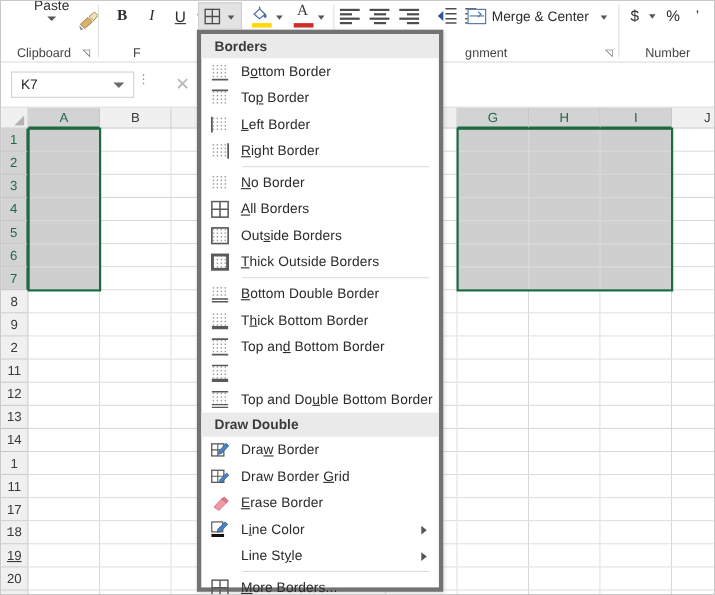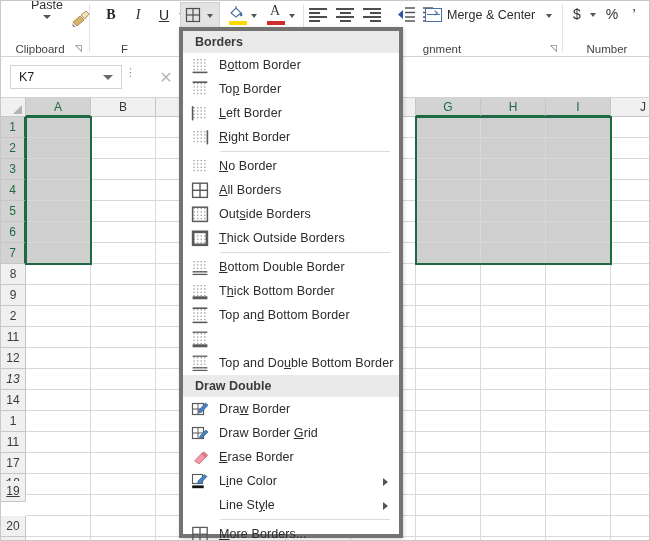--- a/index.html
+++ b/index.html
@@ -441,27 +441,27 @@
         <div class="rowhead sel" style="top: 42px;">3</div>
         <div class="rowhead sel" style="top: 63px;">4</div>
         <div class="rowhead sel" style="top: 84px;">5</div>
         <div class="rowhead sel" style="top: 105px;">6</div>
         <div class="rowhead sel" style="top: 126px;">7</div>
         <div class="rowhead" style="top: 147px;">8</div>
         <div class="rowhead" style="top: 168px;">9</div>
         <div class="rowhead" style="top: 189px;">2</div>
         <div class="rowhead" style="top: 210px;">11</div>
         <div class="rowhead" style="top: 231px;">12</div>
-        <div class="rowhead" style="top: 252px; font-style: italic;">13</div>
+        <div class="rowhead" style="top: 252px;">13</div>
         <div class="rowhead" style="top: 273px;">14</div>
         <div class="rowhead" style="top: 294px;">1</div>
         <div class="rowhead" style="top: 315px;">11</div>
         <div class="rowhead" style="top: 336px;">17</div>
         <div class="rowhead" style="top: 357px; font-family: Liberation Mono, monospace;">18</div>
-        <div class="rowhead" style="top: 364px; text-decoration: underline;">19</div>
+        <div class="rowhead" style="top: 378px; text-decoration: underline;">19</div>
         <div class="rowhead" style="top: 399px;">20</div>
         <div class="rowhead" style="top: 420px;">21</div>
       </div>
     <div class="cells" id="cells">
         <div class="cell sel" style="left: 0px; top: 0px; width: 65px; height: 21px;"></div>
         <div class="cell" style="left: 65px; top: 0px; width: 65px; height: 21px;"></div>
         <div class="cell" style="left: 130px; top: 0px; width: 65px; height: 21px;"></div>
         <div class="cell" style="left: 195px; top: 0px; width: 65px; height: 21px;"></div>
         <div class="cell" style="left: 260px; top: 0px; width: 65px; height: 21px;"></div>
         <div class="cell" style="left: 325px; top: 0px; width: 65px; height: 21px;"></div>

